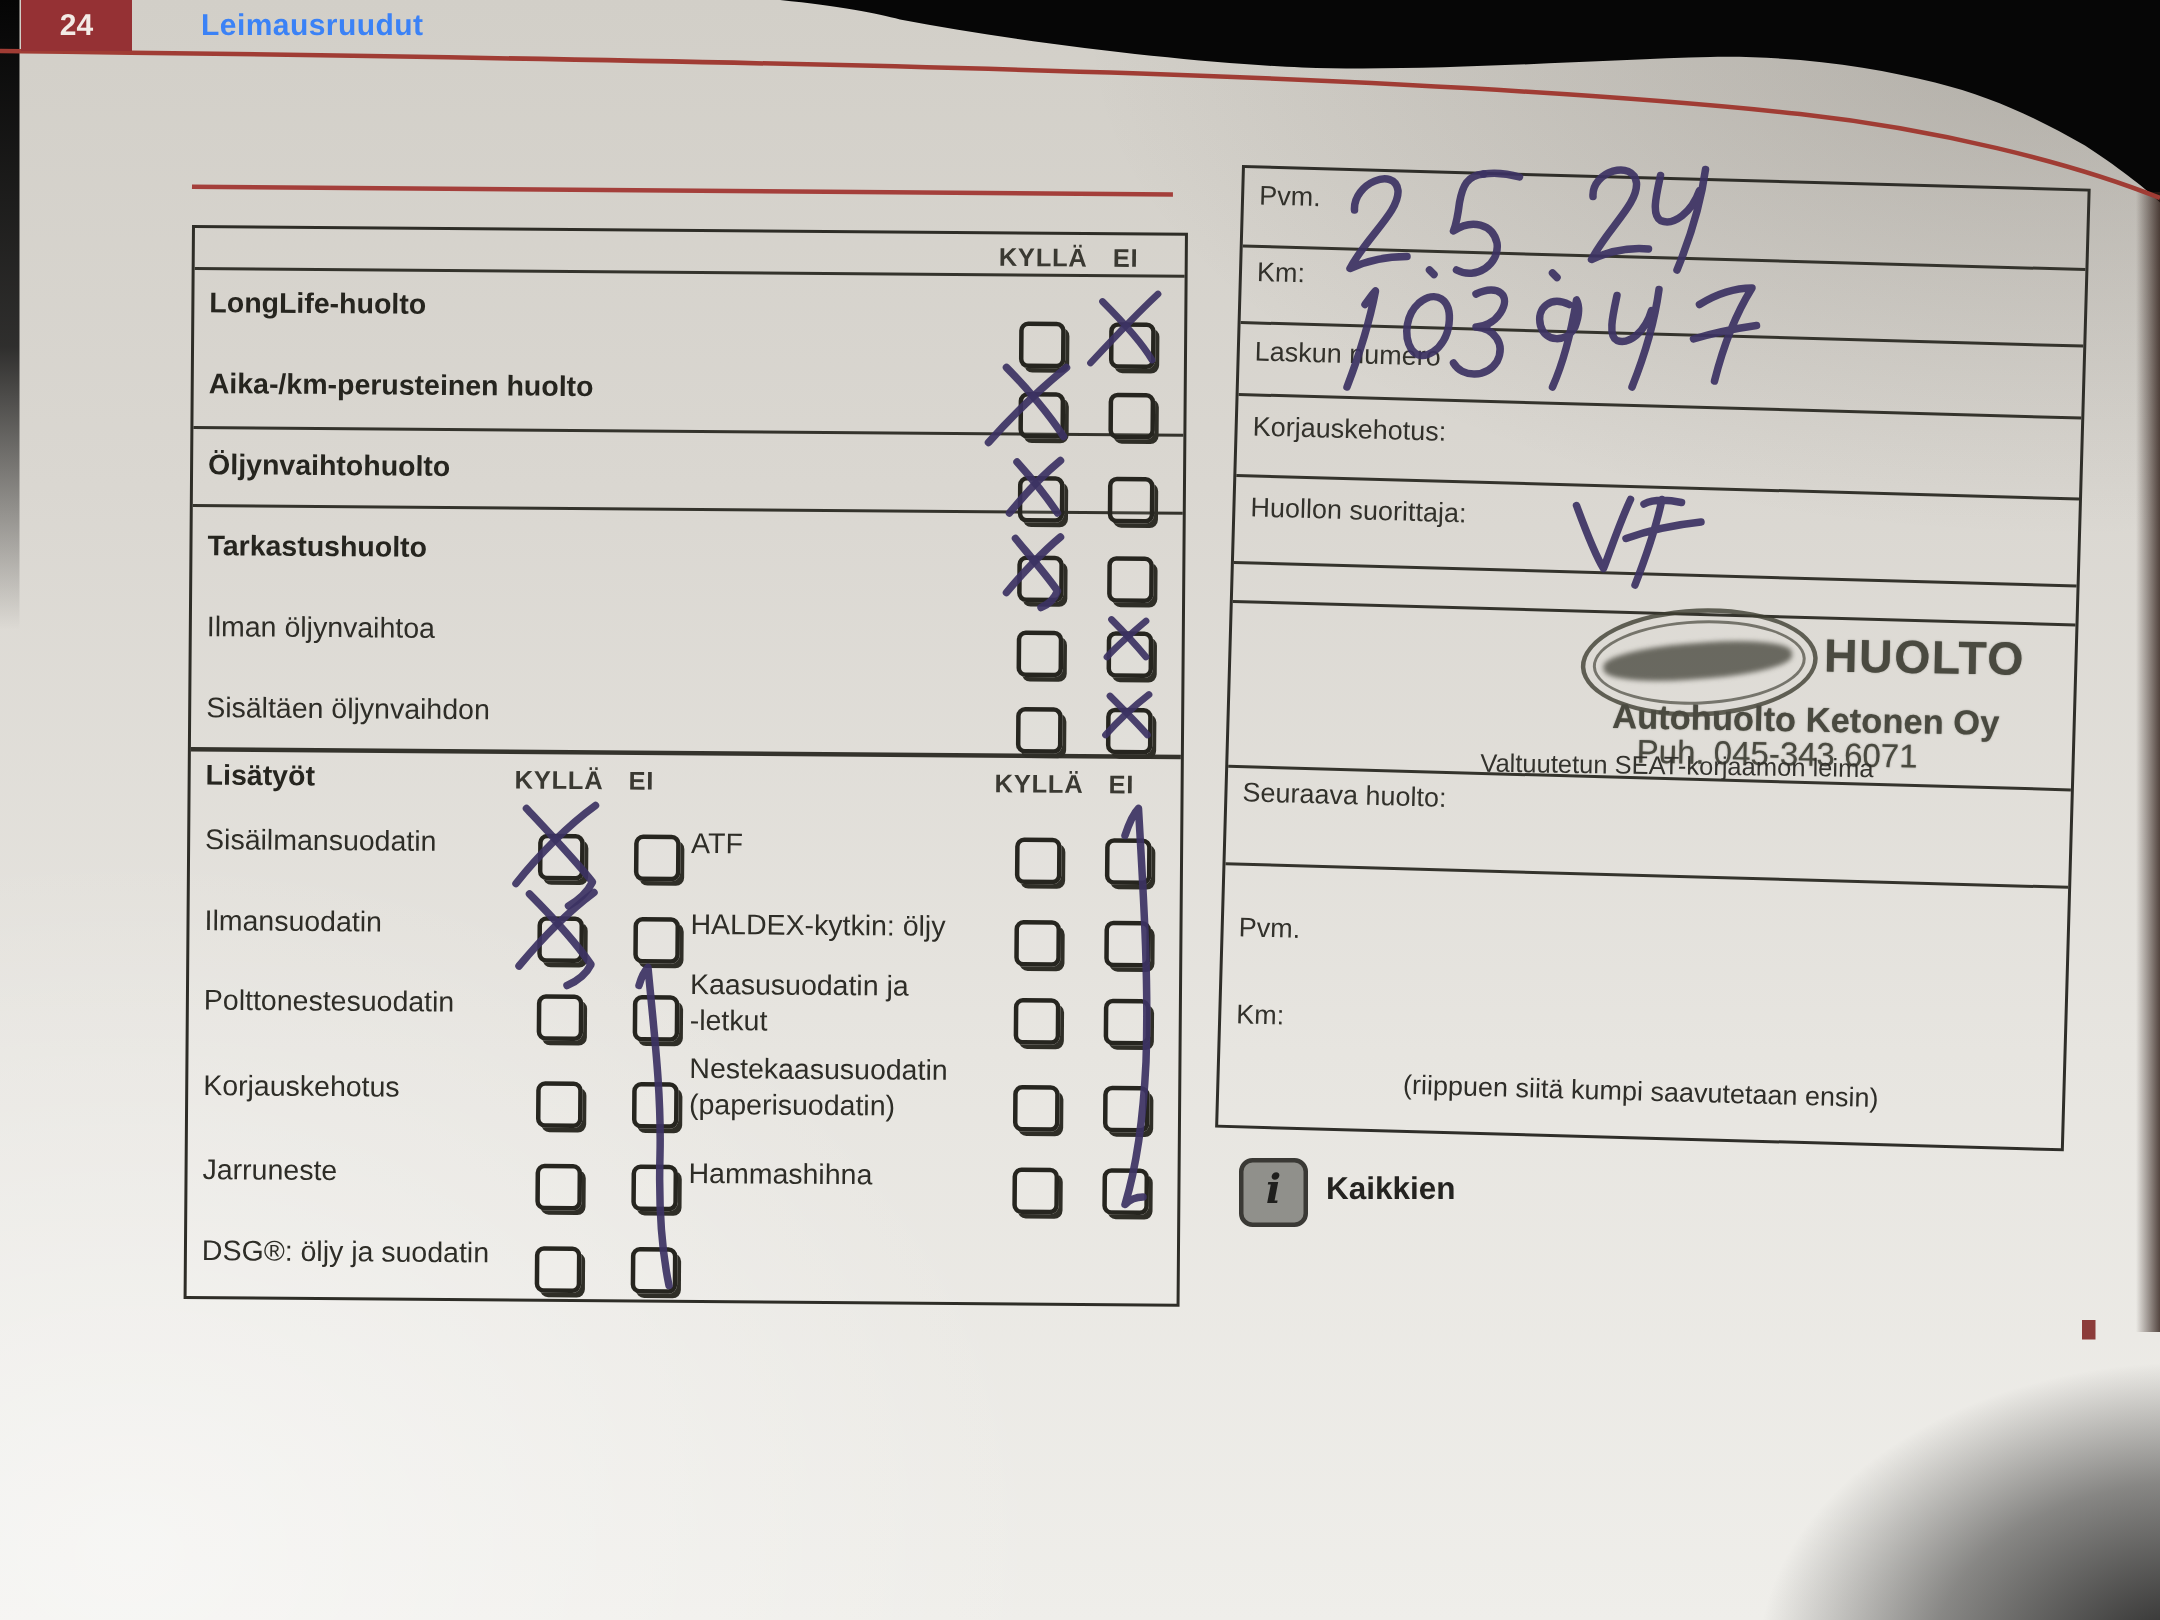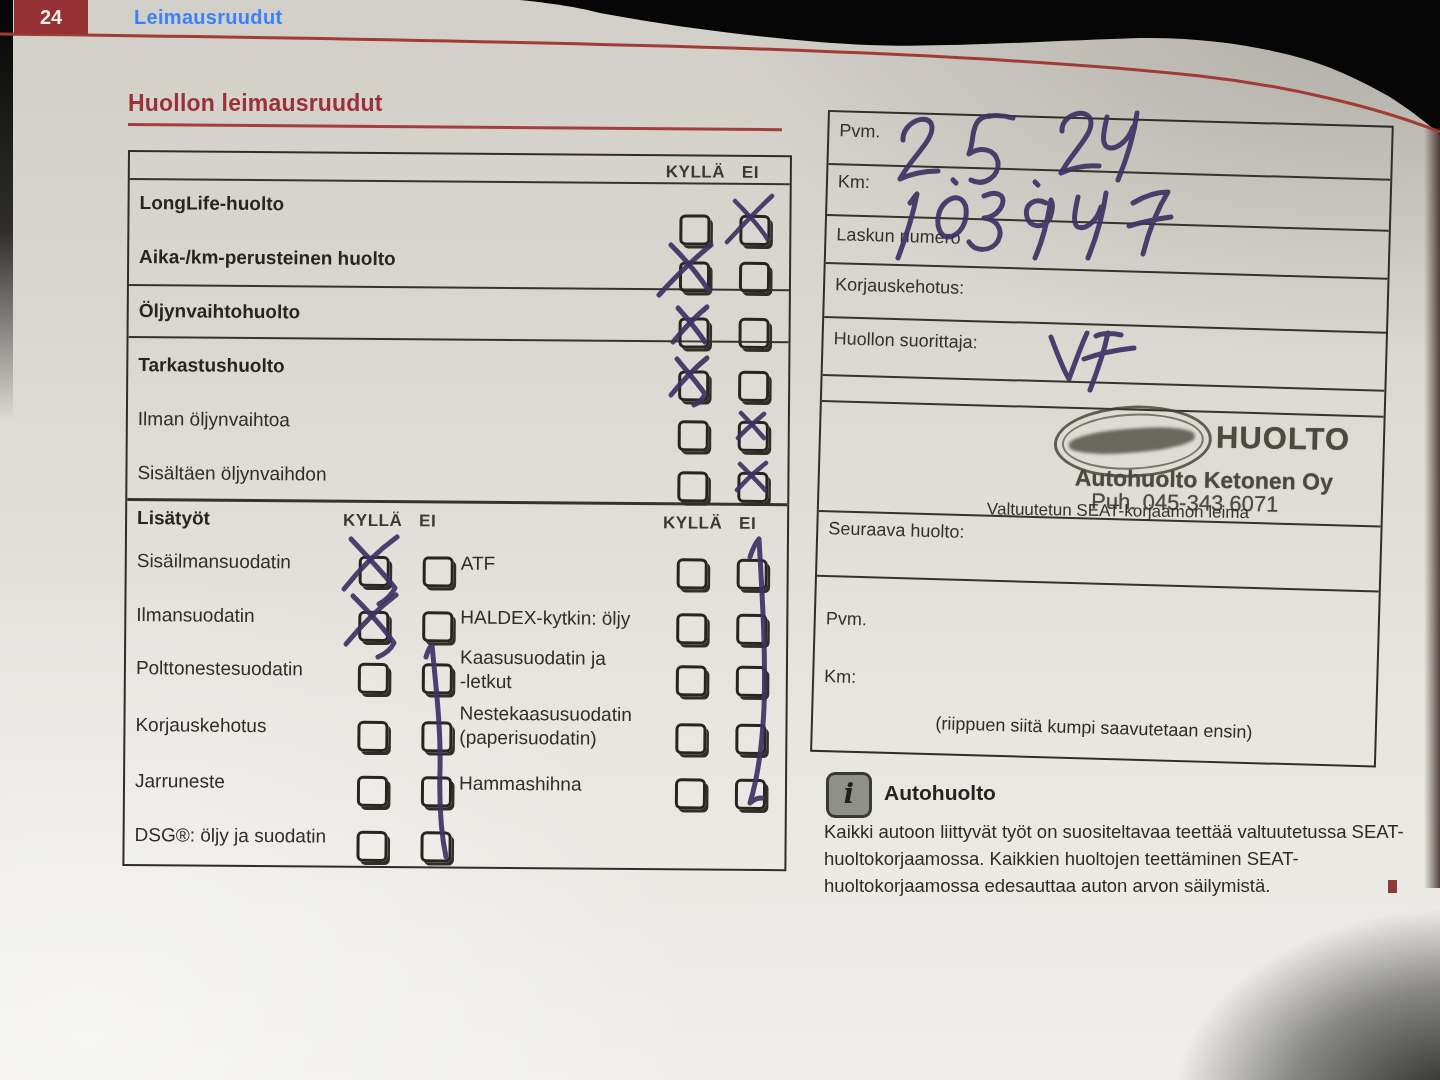--- a/index.html
+++ b/index.html
@@ -80,21 +80,20 @@
     <rect x="0" y="0" width="13" height="420" fill="url(#fadeL)"></rect>
     <rect x="1424" y="128" width="16" height="760" fill="url(#fadeR)"></rect>
     <ellipse cx="1462" cy="1108" rx="290" ry="200" fill="url(#corner)"></ellipse>
     <path d="M0,34 C250,37 520,41 760,49 C930,55 1080,63 1200,76 C1290,86 1380,108 1440,132" fill="none" stroke="#a03c34" stroke-width="3"></path>
   </svg>
 
   <div class="content">
 
     <div class="abs tab24">24</div>
     <div class="abs chapter">Leimausruudut</div>
-    <div class="abs main-title">Huollon leimausruudut</div>
     <div class="abs title-rule"></div>
 
     <div class="abs svc">
       <div class="sep" style="top:26px"></div>
       <div class="sep" style="top:132px"></div>
       <div class="sep" style="top:184px"></div>
       <div class="sep" style="top:346px;height:3px"></div>
 
       <div class="colhead" style="left:536px;top:6px">KYLLÄ</div>
       <div class="colhead" style="left:612px;top:6px">EI</div>
@@ -194,22 +193,21 @@
       <div class="plbl" style="top:496px">Pvm.</div>
       <div class="plbl" style="top:554px">Km:</div>
       <div class="footnote" style="top:598px">(riippuen siitä kumpi saavutetaan ensin)</div>
     </div>
 
     <span class="ghost" style="left:895px;top:115px">2.5.24</span>
     <span class="ghost" style="left:895px;top:195px">103947</span>
     <span class="ghost" style="left:1045px;top:330px">VF</span>
 
     <div class="abs note-icon"><span>i</span></div>
-    <div class="abs note-title">Autohuolto</div>
-    <div class="abs note-body">Kaikki autoon liittyvät työt on suositeltavaa teettää valtuutetussa SEAT-huoltokorjaamossa. Kaikkien huoltojen teettäminen SEAT-huoltokorjaamossa edesauttaa auton arvon säilymistä.</div>
+    <div class="abs note-title">Kaikkien</div>
     <div class="abs red-mark"></div>
   </div>
 
   <svg id="inkLayer" class="layer" width="1440" height="1080" viewBox="0 0 1440 1080">
       <path d="M727,242 C741,227 757,210 772,196" fill="none" stroke="#3c3263" stroke-width="4.5" stroke-linecap="round" stroke-linejoin="round" opacity="0.92"></path>
       <path d="M735,201 C747,213 761,228 768,240" fill="none" stroke="#3c3263" stroke-width="4.5" stroke-linecap="round" stroke-linejoin="round" opacity="0.92"></path>
       <path d="M659,295 C675,277 695,258 711,245" fill="none" stroke="#3c3263" stroke-width="5" stroke-linecap="round" stroke-linejoin="round" opacity="0.92"></path>
       <path d="M671,245 C684,258 700,277 709,291" fill="none" stroke="#3c3263" stroke-width="5" stroke-linecap="round" stroke-linejoin="round" opacity="0.92"></path>
       <path d="M673,342 C682,331 696,316 707,307" fill="none" stroke="#3c3263" stroke-width="5" stroke-linecap="round" stroke-linejoin="round" opacity="0.92"></path>
       <path d="M678,308 C687,318 699,333 705,342" fill="none" stroke="#3c3263" stroke-width="5" stroke-linecap="round" stroke-linejoin="round" opacity="0.92"></path>

